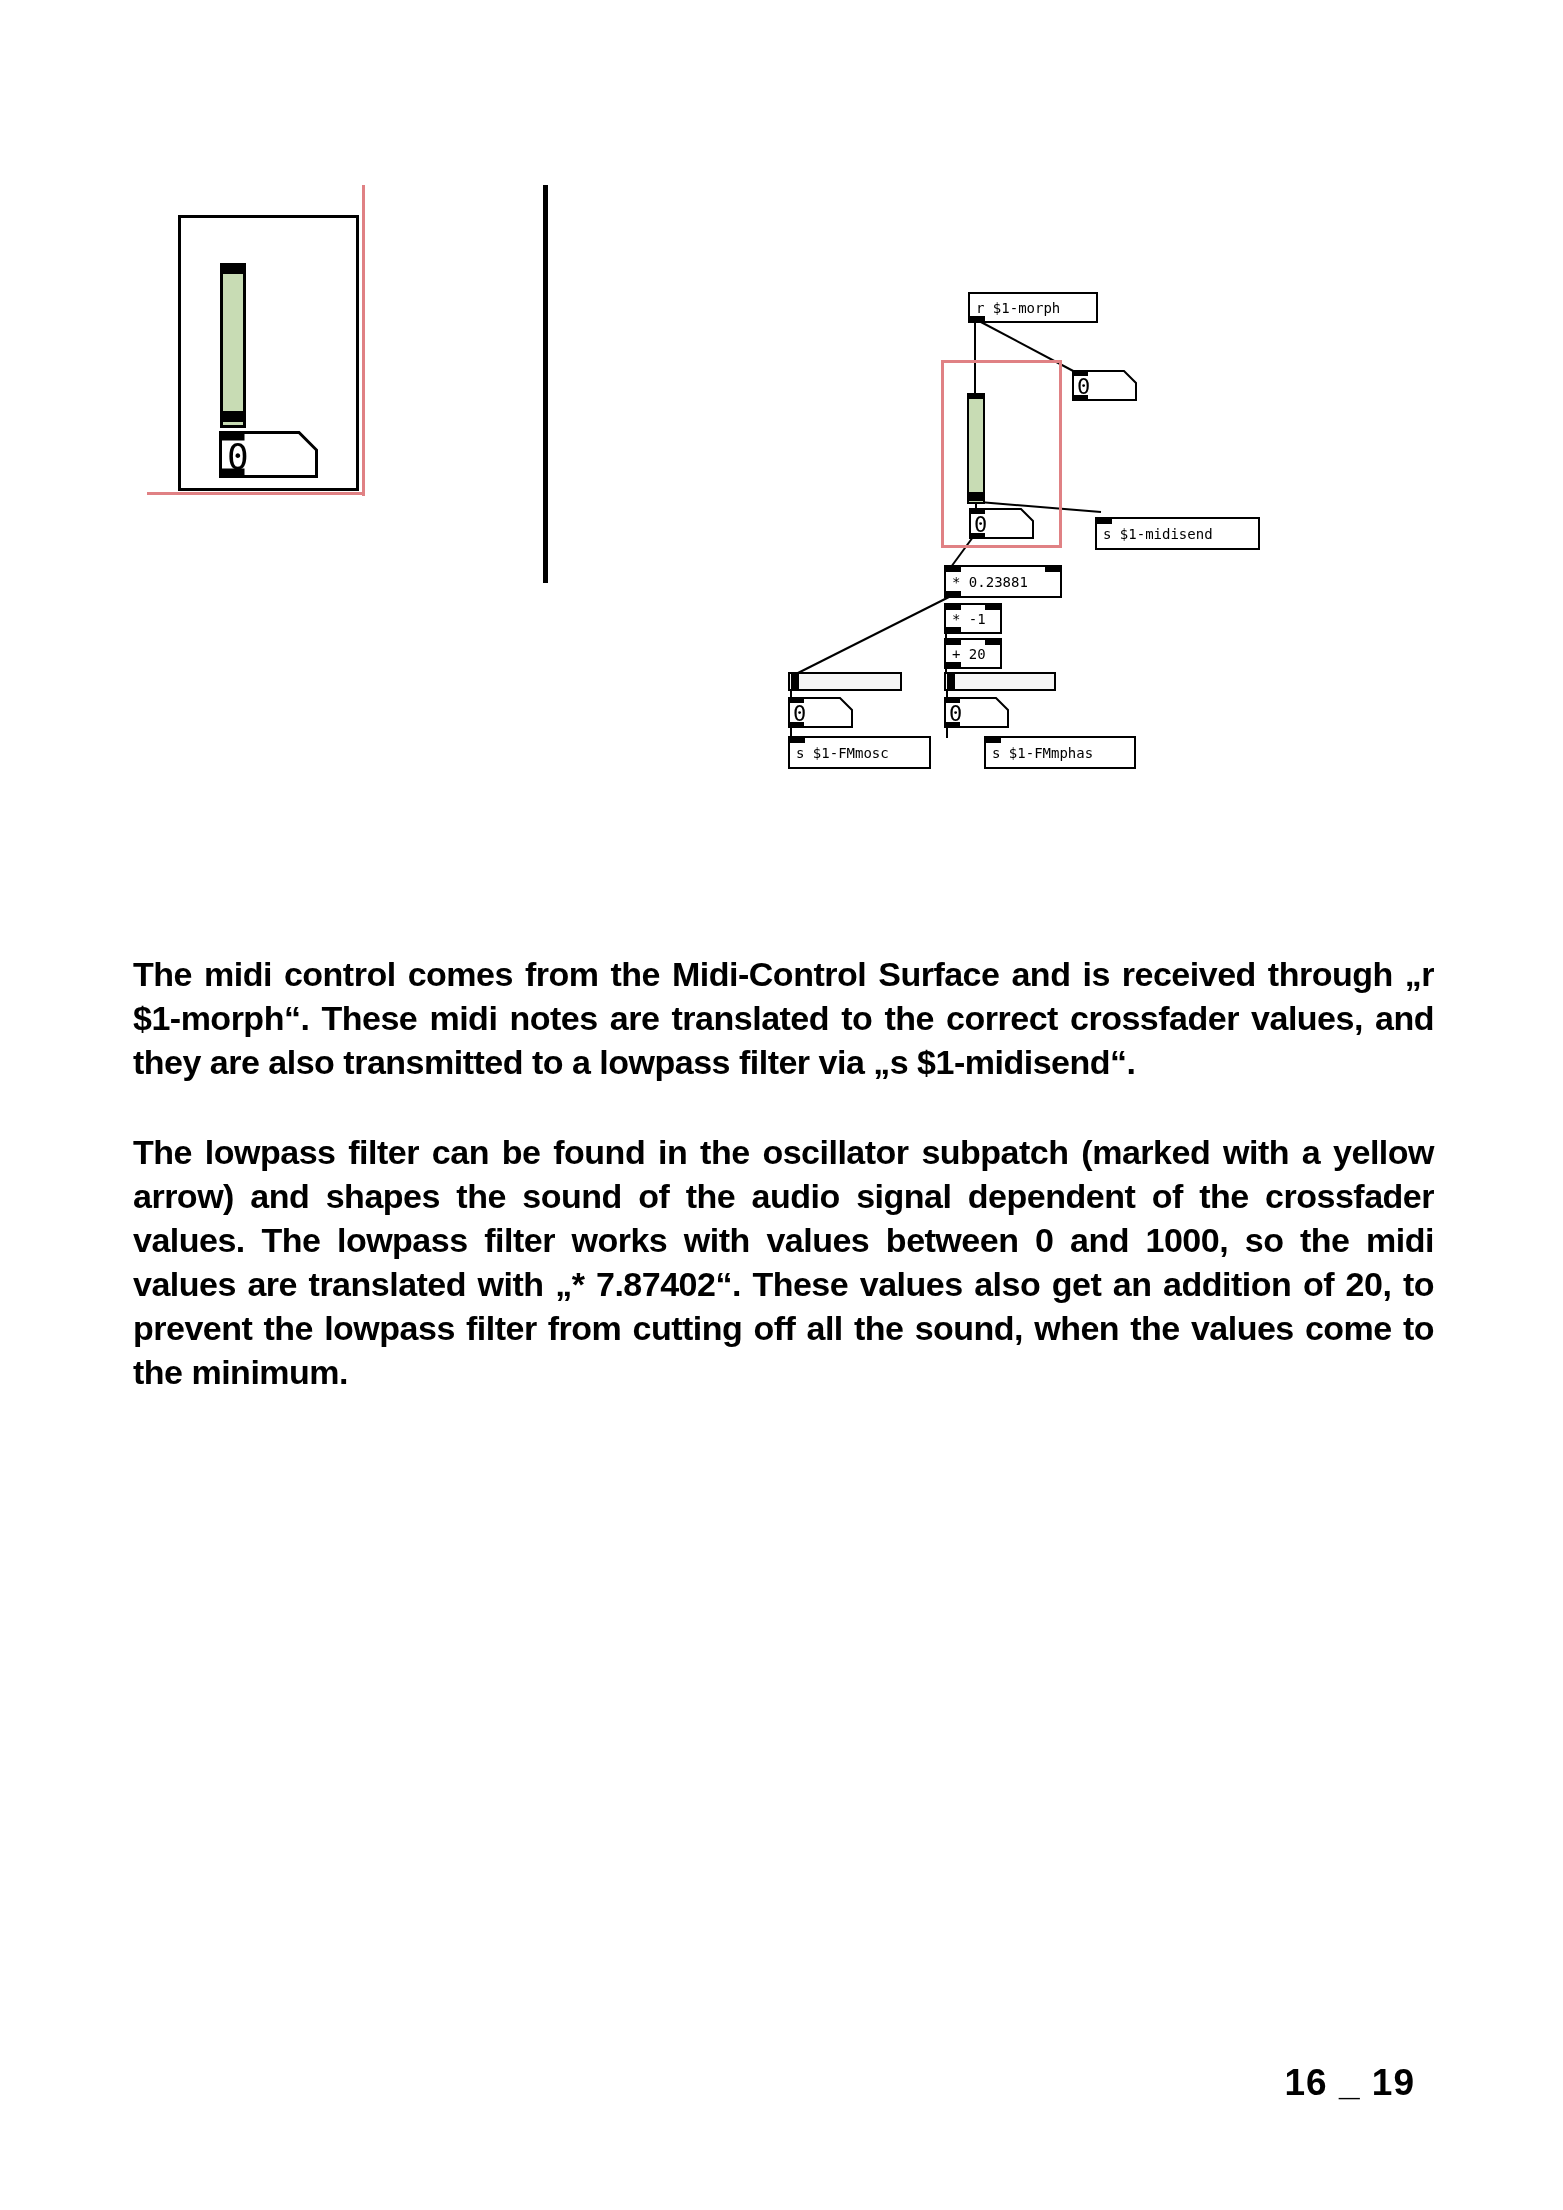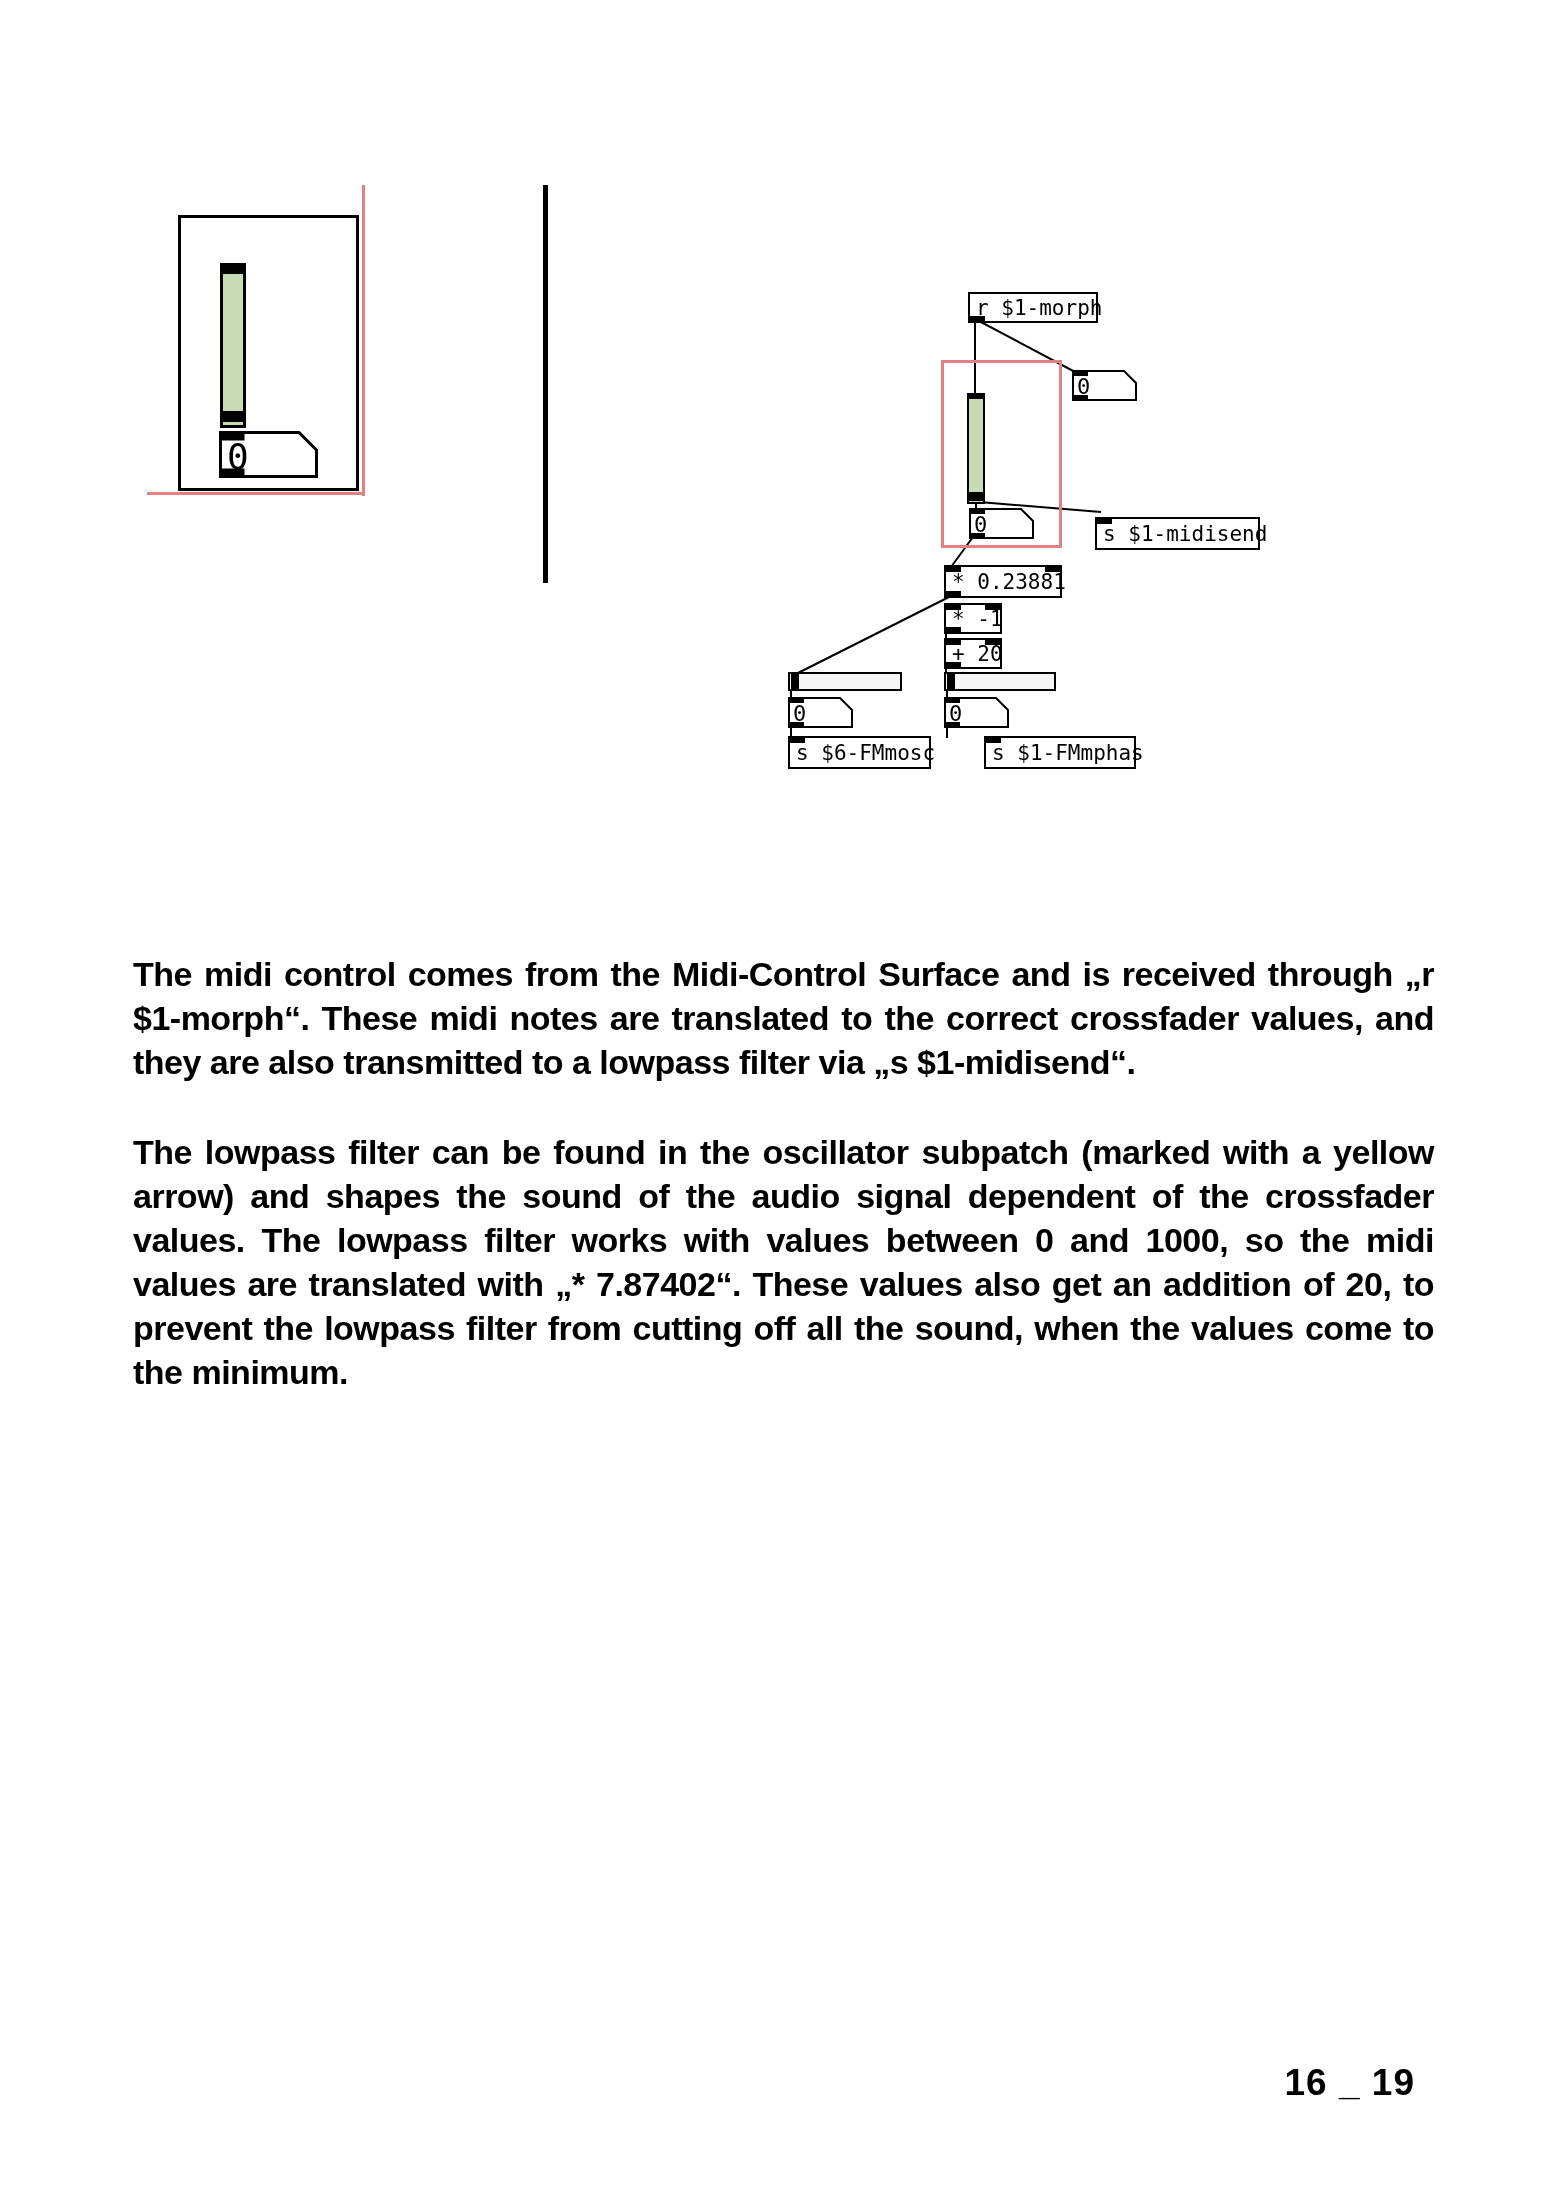--- a/index.html
+++ b/index.html
@@ -10,21 +10,21 @@
   }
 
   
   .cords { position:absolute; left:0; top:0; width:1563px; height:2210px; z-index:1; }
   .cords line { stroke:#000; stroke-width:2; }
 
   
   .obj {
     position:absolute; box-sizing:border-box; z-index:2;
     background:#fff; border:2px solid #000;
-    font-family:"DejaVu Sans Mono", monospace; font-size:21px; color:#000;
+    font-family:"DejaVu Sans Mono", monospace; font-size:14px; color:#000;
     display:flex; align-items:center; padding-left:6px; white-space:nowrap;
   }
   .mark { position:absolute; background:#000; width:15px; height:5px; }
   .mark.tl { left:0; top:0; }
   .mark.tr { right:0; top:0; }
   .mark.bl { left:0; bottom:0; }
 
   
   .numbox { position:absolute; z-index:2; }
   .numbox polygon { fill:#fff; stroke:#000; }
@@ -185,21 +185,21 @@
   </svg>
 
   <svg class="numbox" style="left:944px; top:697px;" width="65" height="31" viewBox="0 0 65 31">
     <polygon points="1,1 52,1 64,13 64,30 1,30" stroke-width="2"></polygon>
     <rect x="1" y="1" width="15" height="5"></rect>
     <rect x="1" y="25" width="15" height="5"></rect>
     <text x="5" y="24" style="font-size:22px;">0</text>
   </svg>
 
   <div class="obj" style="left:788px; top:736px; width:143px; height:33px;">
-    <span>s $6-FMmosc</span>
+    <span>s $1-FMmosc</span>
     <span class="mark tl"></span>
   </div>
 
   <div class="obj" style="left:984px; top:736px; width:152px; height:33px;">
     <span>s $1-FMmphas</span>
     <span class="mark tl"></span>
   </div>
 
   <div class="red-rect"></div>
 

